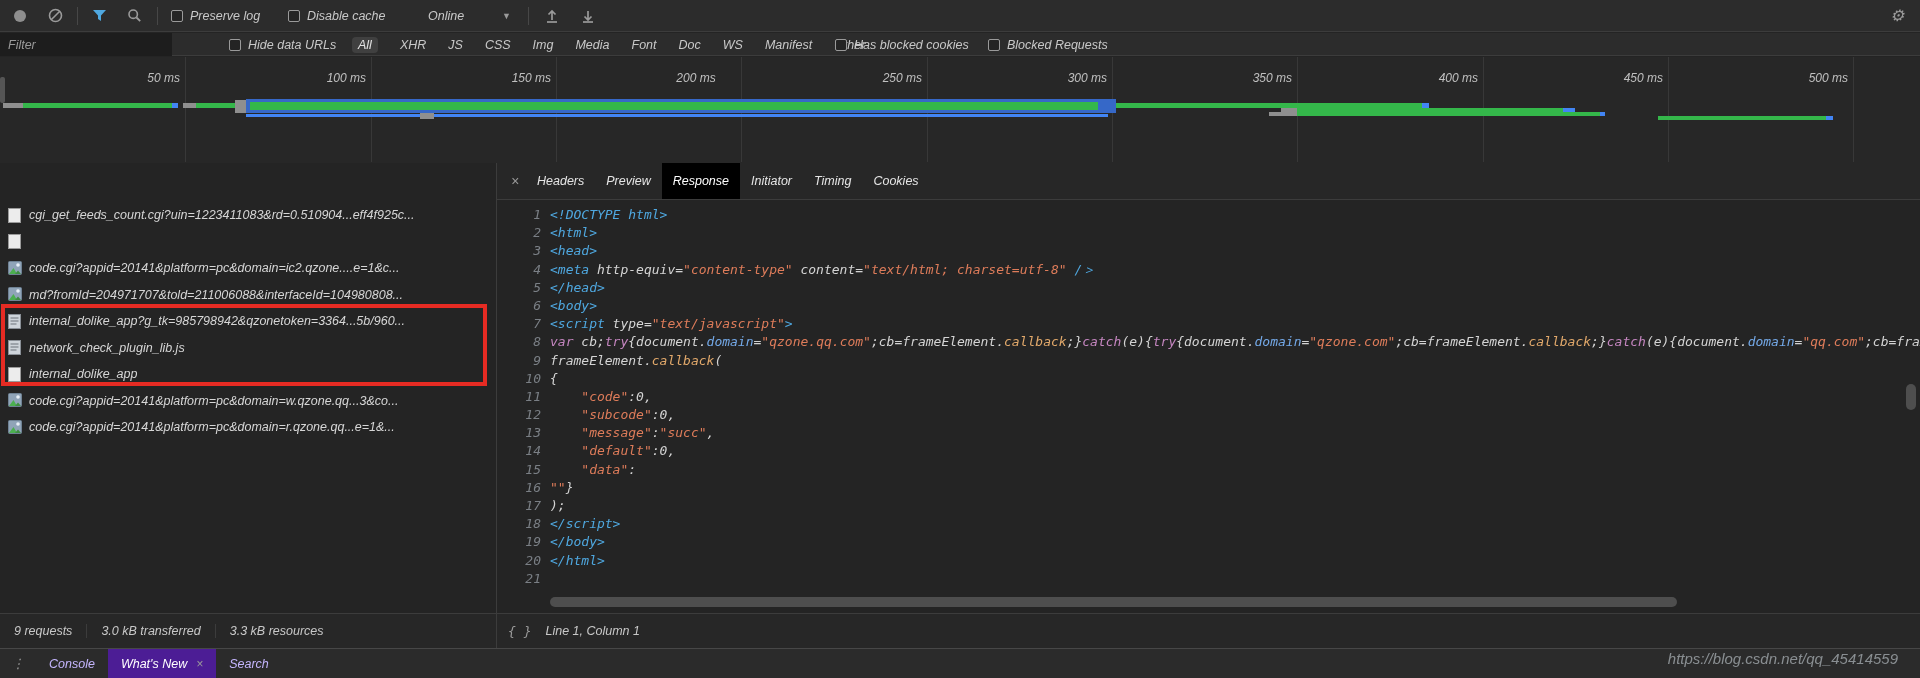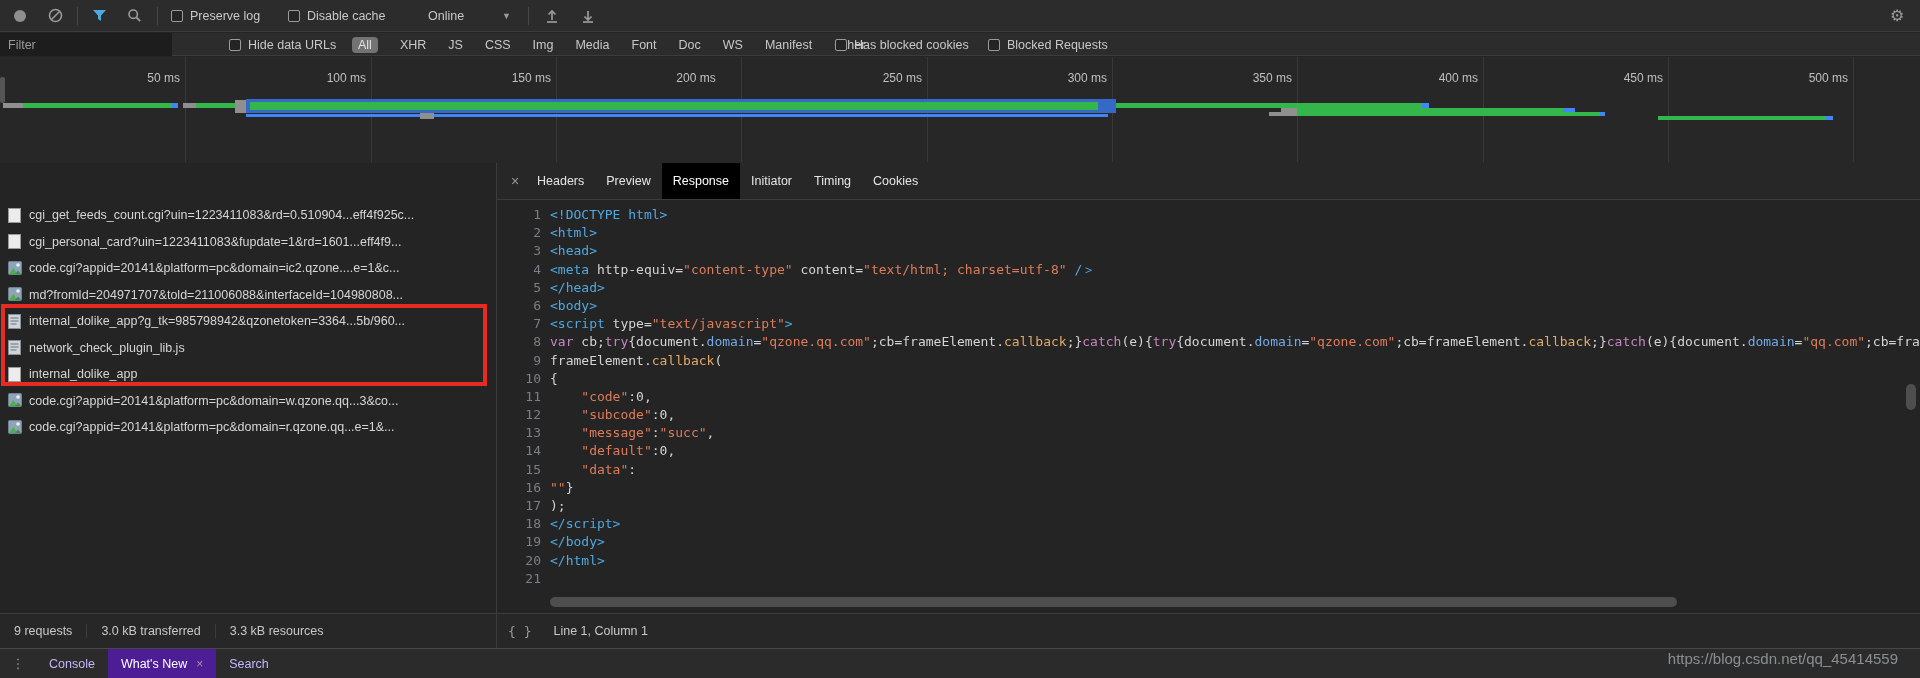--- a/index.html
+++ b/index.html
@@ -1,35 +1,35 @@
 <!DOCTYPE html>
 <html><head>
 <meta charset="utf-8">
 <style>
   * { margin:0; padding:0; box-sizing:border-box; }
   html,body { width:1920px; height:678px; background:#1e1e1e; overflow:hidden;
     font-family:"Liberation Sans", sans-serif; }
-  #app { position:relative; width:1920px; height:678px; background:#242424; color:#c8c8c8; font-size:12.5px; }
+  #app { position:relative; width:1920px; height:678px; background:#242424; color:#c8c8c8; font-size:12.5px;font-style:italic; }
   .abs { position:absolute; }
 
   
   #toolbar { left:0; top:0; width:1920px; height:32px; background:#2c2c2c; border-bottom:1px solid #3c3c3c; }
   #toolbar .item { position:absolute; top:0; height:31px; display:flex; align-items:center; }
   .vsep { position:absolute; top:7px; width:1px; height:18px; background:#474747; }
   .dot-record { width:12px; height:12px; border-radius:50%; background:#8e8e8e; }
   .cb { display:inline-block; width:12px; height:12px; border:1px solid #9a9a9a; border-radius:2px; background:#242424; }
   .cb-label { margin-left:7px; color:#c8c8c8; }
   .caret { color:#9a9a9a; font-size:9px; }
 
   
   #filterbar { left:0; top:33px; width:1920px; height:23px; background:#2c2c2c; border-bottom:1px solid #3c3c3c; }
   #filterbar .item { position:absolute; top:0; height:23px; display:flex; align-items:center; }
   #filter-input { left:0; top:0; width:172px; height:23px; background:#1d1d1d; padding-left:8px; color:#9a9a9a; display:flex; align-items:center; }
   .ftype { color:#c8c8c8; }
-  .ftype.active { background:#737373; color:#e2e2e2; border-radius:4px; padding:1px 6px; }
+  .ftype.active { background:#404040; color:#e2e2e2; border-radius:4px; padding:1px 6px; }
 
   
   #timeline { left:0; top:57px; width:1920px; height:130px; background:#272727; border-bottom:1px solid #3c3c3c; overflow:hidden; }
   .gridline { position:absolute; top:0; width:1px; height:105px; background:#383838; }
   .tick { position:absolute; top:14px; width:80px; text-align:right; color:#c0c0c0; font-size:12px; }
   .wbar { position:absolute; }
   .nub { position:absolute; left:0; top:20px; width:5px; height:26px; background:#555; border-radius:2px; }
 
   
   #left-panel { left:0; top:163px; width:496px; height:450px; background:#242424; overflow:hidden; }
@@ -54,21 +54,21 @@
   .t-kw { color:#c586c0; } .t-prop { color:#74a9e8; } .t-fn { color:#e2a96b; }
   #hscroll { position:absolute; left:53px; top:434px; width:1127px; height:10px; background:#4e4e4e; border-radius:5px; }
   #vscroll { position:absolute; left:1409px; top:221px; width:10px; height:26px; background:#4e4e4e; border-radius:5px; }
 
   
   #left-status { left:0; top:613px; width:496px; height:35px; background:#272727; border-top:1px solid #3c3c3c; display:flex; align-items:center; }
   #left-status .seg { padding:0 14px; color:#c8c8c8; }
   #left-status .seg + .seg { border-left:1px solid #3c3c3c; }
   #right-status { left:497px; top:613px; width:1423px; height:35px; background:#272727; border-top:1px solid #3c3c3c; display:flex; align-items:center; }
   #braces { margin-left:11px; color:#9a9a9a; font-family:"DejaVu Sans Mono",monospace; font-size:13px; }
-  #cursor-pos { margin-left:22px; color:#c8c8c8; }
+  #cursor-pos { margin-left:14px; color:#c8c8c8; }
 
   
   #drawer { left:0; top:648px; width:1920px; height:30px; background:#2b2b2b; border-top:1px solid #474747; display:flex; align-items:stretch; }
   #kebab { width:36px; display:flex; align-items:center; justify-content:center; color:#9a9a9a; font-size:13px; }
   .dtab { display:flex; align-items:center; padding:0 13px; color:#c4b5fd; }
   .dtab.active { background:#4c1d95; color:#ffffff; }
   .dtab .x { margin-left:9px; color:#9a9a9a; font-size:12px; }
 
   #watermark { right:22px; top:650px; color:#9aa0a4; opacity:.85; font-size:15px; }
   svg { display:block; }
@@ -217,21 +217,20 @@
             </svg>
           </span>
           <span>cgi_get_feeds_count.cgi?uin=1223411083&amp;rd=0.510904...eff4f925c...</span>
         </div>
         <div class="request-row">
           <span class="ricon">
             <svg width="13" height="15" viewBox="0 0 13 15">
               <rect x="0.5" y="0.5" width="12" height="14" fill="#ececec" stroke="#9a9a9a"></rect>
             </svg>
           </span>
-          <span>cgi_personal_card?uin=1223411083&amp;fupdate=1&amp;rd=1601...eff4f9...</span>
         </div>
         <div class="request-row">
           <span class="ricon">
             <svg width="14" height="14" viewBox="0 0 14 14">
               <rect x="0.5" y="0.5" width="13" height="13" rx="1" fill="#90a4b8" stroke="#6f8294"></rect>
               <circle cx="10" cy="4" r="1.8" fill="#e8f0f8"></circle>
               <path d="M1 13 L5.5 7 L9 13 Z" fill="#4caf50"></path>
               <path d="M7 13 L10 9.5 L13 13 Z" fill="#3e8e41"></path>
             </svg>
           </span>

